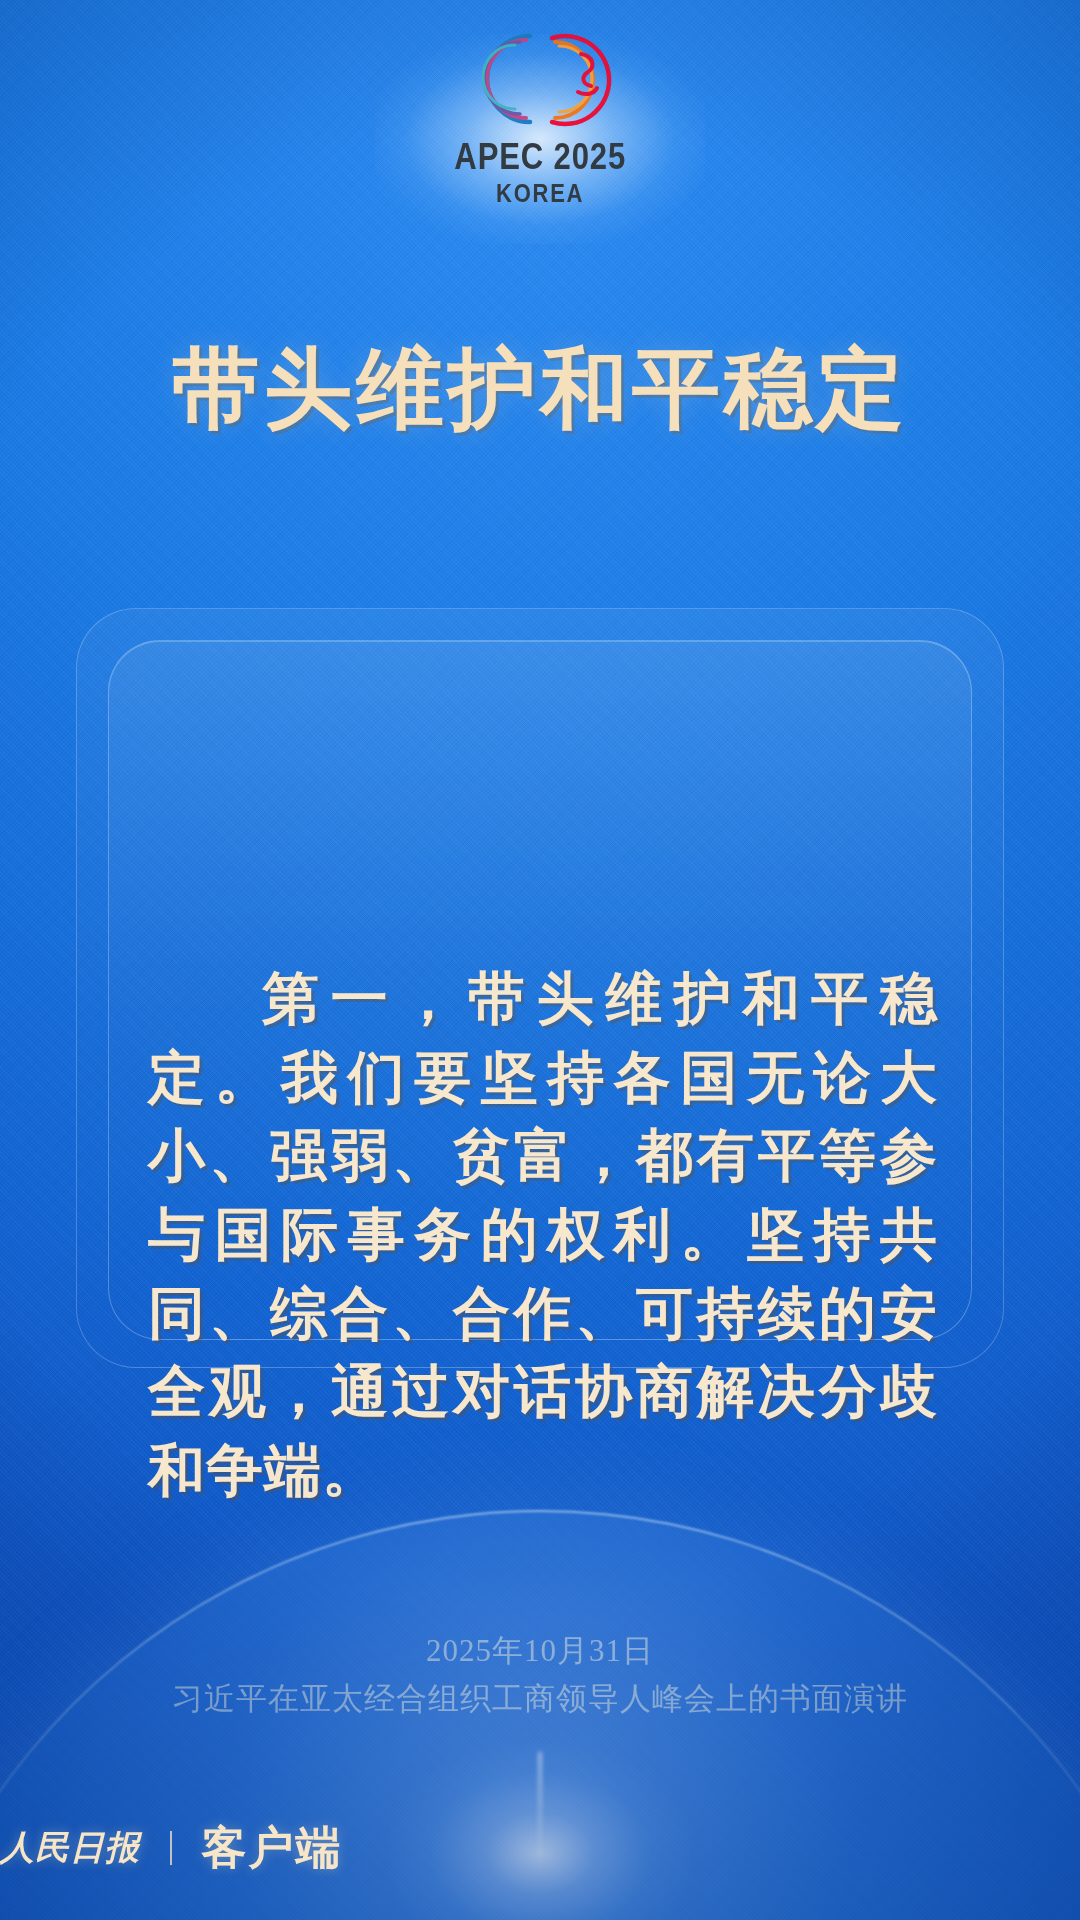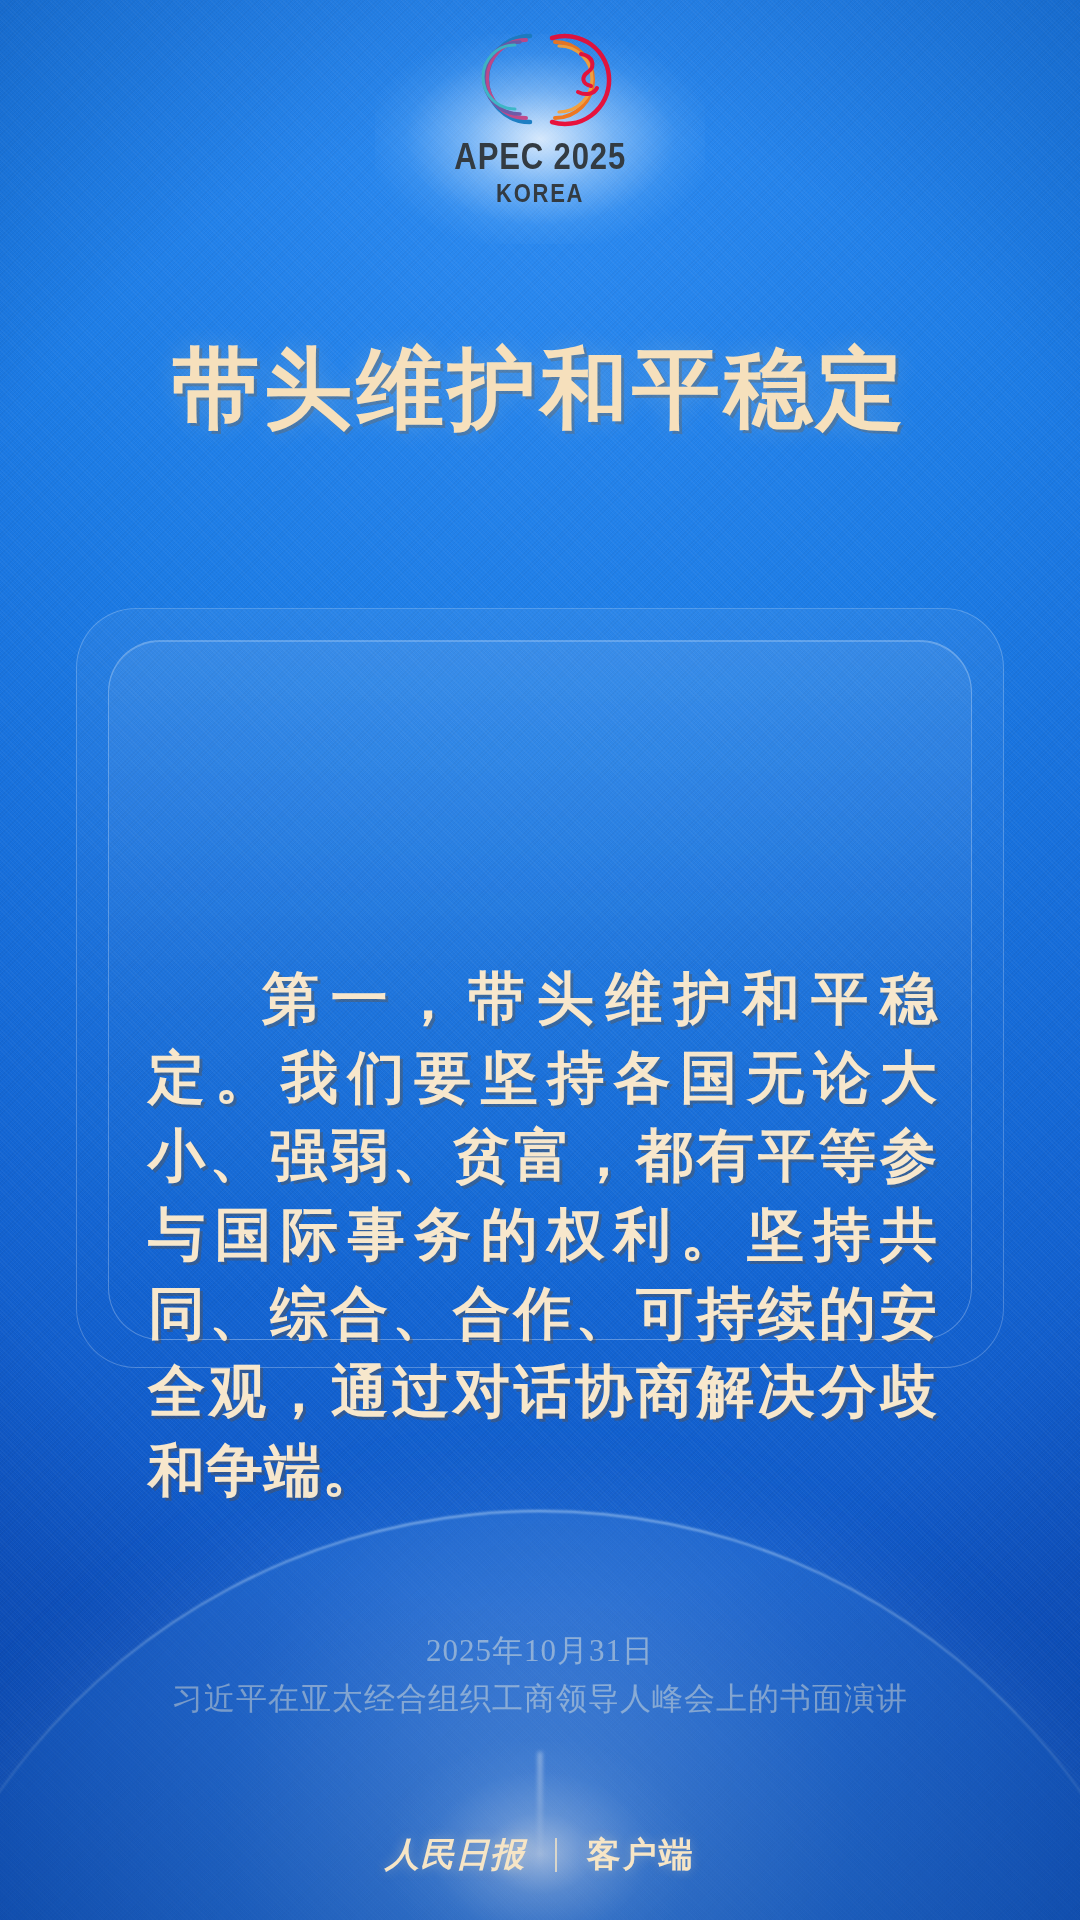--- a/index.html
+++ b/index.html
@@ -155,38 +155,38 @@
     left:50%; top:1752px; margin-left:-2px;
     width:4px; height:120px;
     background:linear-gradient(180deg, rgba(255,255,255,.55), rgba(255,255,255,0));
     filter:blur(2px);
     pointer-events:none;
   }
 
   
   .brand{
     position:absolute; left:0; right:0; bottom:42px;
-    display:flex; justify-content:center; align-items:center; gap:30px;
+    display:flex; align-items:center; gap:30px;
     color:#F6E5C6;
     margin-top:37px;
   }
   .brand .rm{
     font-family:"Liberation Serif","DejaVu Serif",serif;
     font-weight:700; font-style:italic;
     font-size:34px; letter-spacing:1px;
     text-shadow:0 0 12px rgba(255,230,180,.35);
   }
   .brand .divider{
     width:1.5px; height:34px;
     background:rgba(246,229,198,.75);
   }
   .brand .app{
     font-family:"Liberation Sans", sans-serif;
     font-weight:700;
-    font-size:34px; letter-spacing:2px;
+    font-size:45px; letter-spacing:2px;
     text-shadow:0 0 12px rgba(255,230,180,.30);
   }
 </style>
 </head>
 <body>
 
 <div class="poster">
 
   <div class="texture"></div>
 

